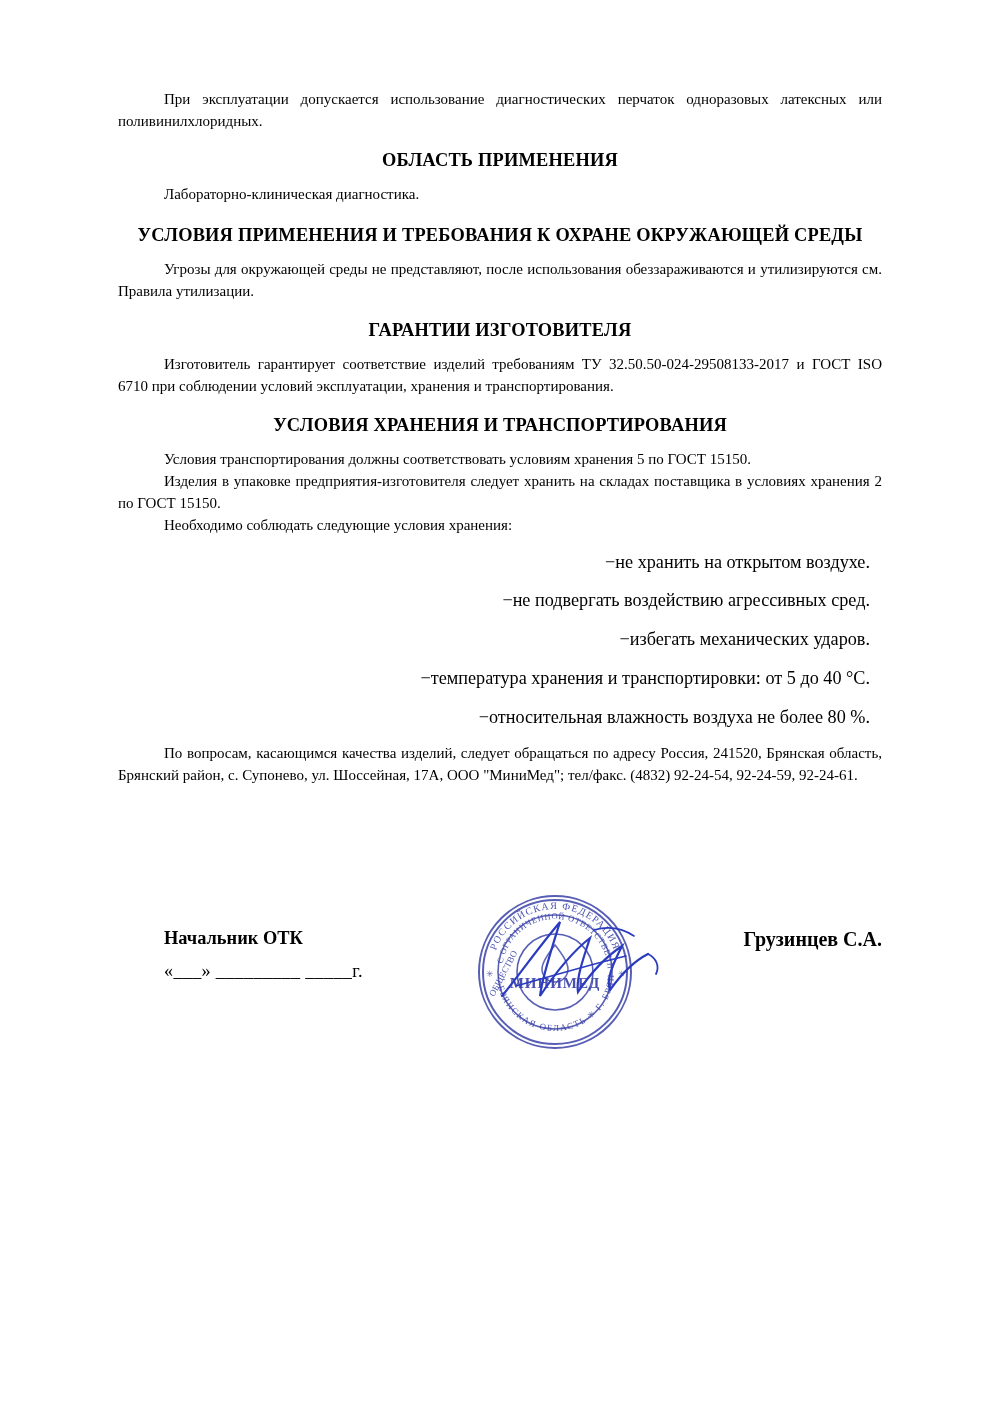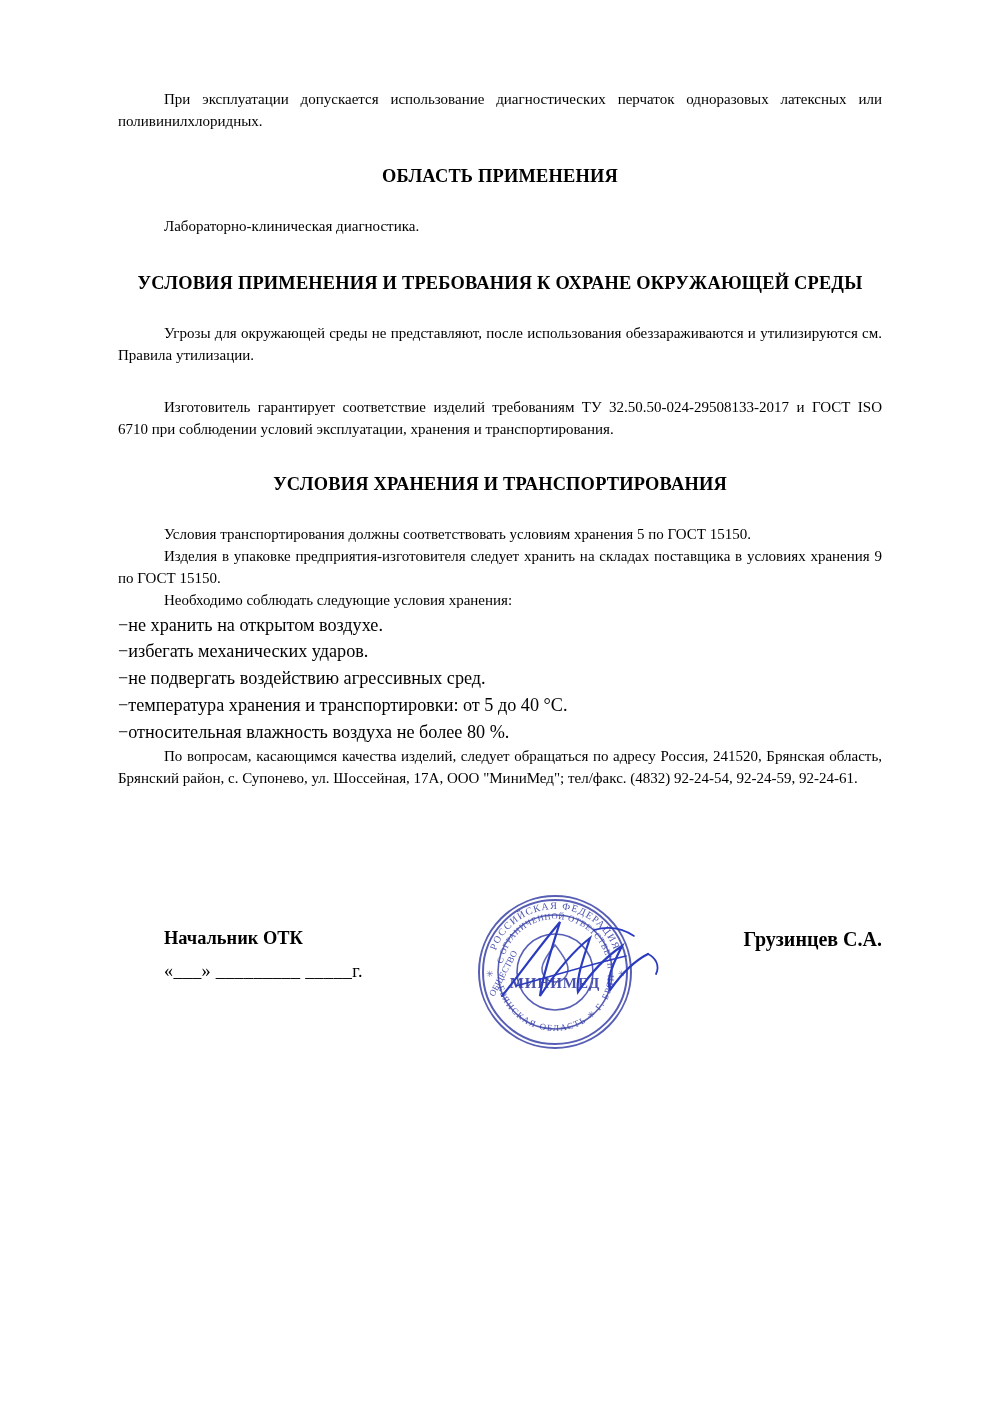--- a/index.html
+++ b/index.html
@@ -31,34 +31,34 @@
     margin: 0;
     font-size: 15px;
     line-height: 1.47;
     text-align: justify;
     text-justify: inter-word;
   }
   p.indent {
     text-indent: 46px;
   }
   h2.heading {
-    margin: 16px;
+    margin: 0;
     font-size: 18.4px;
     font-weight: bold;
     text-align: center;
     letter-spacing: 0.2px;
   }
   .sp-12 { height: 12px; }
   .sp-18 { height: 18px; }
   .sp-20 { height: 20px; }
   .dash-line {
-    margin: 0;
+    margin: 12px;
     font-size: 18.2px;
     line-height: 1.47;
-    text-align: left;
+    text-align: right;
   }
   
   .sig-block {
     position: absolute;
     left: 118px;
     top: 928px;
     width: 764px;
     height: 120px;
     text-align: center;
   }
@@ -113,33 +113,34 @@
     <h2 class="heading">ОБЛАСТЬ ПРИМЕНЕНИЯ</h2>
     <div class="sp-12"></div>
     <p class="indent">Лабораторно-клиническая диагностика.</p>
 
     <div class="sp-20"></div>
     <h2 class="heading">УСЛОВИЯ ПРИМЕНЕНИЯ И ТРЕБОВАНИЯ К ОХРАНЕ ОКРУЖАЮЩЕЙ СРЕДЫ</h2>
     <div class="sp-12"></div>
     <p class="indent">Угрозы для окружающей среды не представляют, после использования обеззараживаются и утилизируются см. Правила утилизации.</p>
 
     <div class="sp-18"></div>
+    <h2 class="heading">ГАРАНТИИ ИЗГОТОВИТЕЛЯ</h2>
     <div class="sp-12"></div>
     <p class="indent">Изготовитель гарантирует соответствие изделий требованиям ТУ 32.50.50-024-29508133-2017 и ГОСТ ISO 6710 при соблюдении условий эксплуатации, хранения и транспортирования.</p>
 
     <div class="sp-18"></div>
     <h2 class="heading">УСЛОВИЯ ХРАНЕНИЯ И ТРАНСПОРТИРОВАНИЯ</h2>
     <div class="sp-12"></div>
     <p class="indent">Условия транспортирования должны соответствовать условиям хранения 5 по ГОСТ 15150.</p>
-    <p class="indent">Изделия в упаковке предприятия-изготовителя следует хранить на складах поставщика в условиях хранения 9 по ГОСТ 15150.</p>
+    <p class="indent">Изделия в упаковке предприятия-изготовителя следует хранить на складах поставщика в условиях хранения 2 по ГОСТ 15150.</p>
     <p class="indent">Необходимо соблюдать следующие условия хранения:</p>
 
     <p class="dash-line">−не хранить на открытом воздухе.</p>
+    <p class="dash-line">−не подвергать воздействию агрессивных сред.</p>
     <p class="dash-line">−избегать механических ударов.</p>
-    <p class="dash-line">−не подвергать воздействию агрессивных сред.</p>
     <p class="dash-line">−температура хранения и транспортировки: от 5 до 40 °С.</p>
     <p class="dash-line">−относительная влажность воздуха не более 80 %.</p>
 
     <p class="indent">По вопросам, касающимся качества изделий, следует обращаться по адресу Россия, 241520, Брянская область, Брянский район, с. Супонево, ул. Шоссейная, 17А, ООО "МиниМед"; тел/факс. (4832) 92-24-54, 92-24-59, 92-24-61.</p>
   </div>
 
   <div class="stamp">
     <svg width="158" height="158" viewBox="0 0 158 158" xmlns="http://www.w3.org/2000/svg">
       <defs>
         <path id="arcTopOuter" d="M 16,79 A 63,63 0 0 1 142,79"></path>

